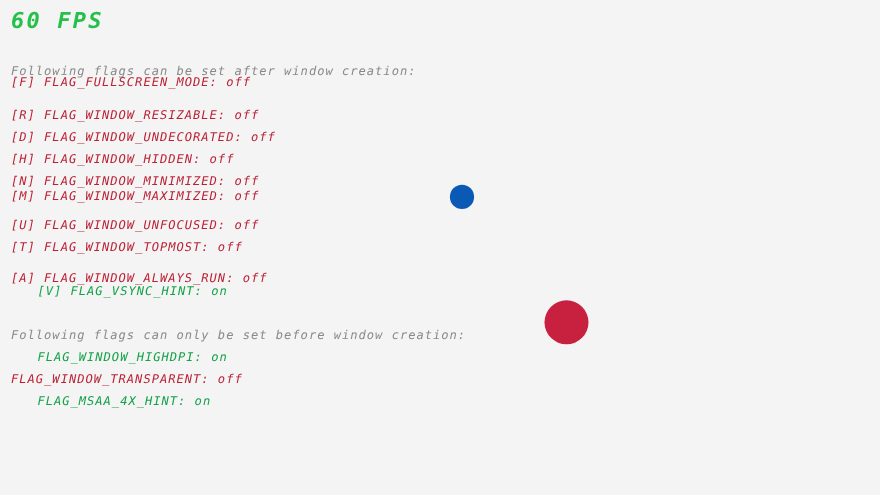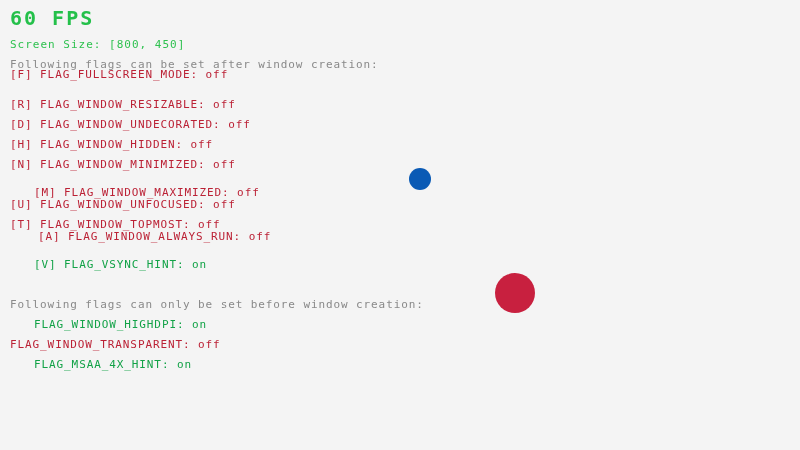--- a/index.html
+++ b/index.html
@@ -14,20 +14,21 @@
     background: #f4f4f4;
     font-family: "DejaVu Sans Mono", "Liberation Mono", monospace;
     -webkit-font-smoothing: none;
   }
 
   #stage {
     position: relative;
     width: 644px;
     height: 450px;
     background: #f4f4f4;
+    font-style: italic;
   }
 
   
   .txt {
     position: absolute;
     white-space: pre;
     letter-spacing: 0.5px;
     font-family: "DejaVu Sans Mono", "Liberation Mono", monospace;
   }
 
@@ -89,34 +90,33 @@
     background: #c8203f;
   }
 </style>
 </head>
 <body style="background: rgb(244, 244, 244);">
 
 <div id="stage" style="background: rgb(244, 244, 244);">
 
   <div class="txt" id="fps-counter" style="color: rgb(36, 192, 74);">60 FPS</div>
 
-  <div class="txt" id="screen-size" style="color: rgb(46, 193, 79);">Screen Size: [800, 450]</div>
 
   <div class="txt section-heading" style="top:58px;">Following flags can be set after window creation:</div>
 
   <div id="runtime-flag-list">
       <div class="txt flag-line off" style="top: 68px;">[F] FLAG_FULLSCREEN_MODE: off</div>
       <div class="txt flag-line off" style="top: 98px;">[R] FLAG_WINDOW_RESIZABLE: off</div>
       <div class="txt flag-line off" style="top: 118px;">[D] FLAG_WINDOW_UNDECORATED: off</div>
       <div class="txt flag-line off" style="top: 138px;">[H] FLAG_WINDOW_HIDDEN: off</div>
       <div class="txt flag-line off" style="top: 158px;">[N] FLAG_WINDOW_MINIMIZED: off</div>
-      <div class="txt flag-line off" style="top: 186px; margin-left: 24px;">[M] FLAG_WINDOW_MAXIMIZED: off</div>
+      <div class="txt flag-line off" style="top: 172px;">[M] FLAG_WINDOW_MAXIMIZED: off</div>
       <div class="txt flag-line off" style="top: 198px;">[U] FLAG_WINDOW_UNFOCUSED: off</div>
       <div class="txt flag-line off" style="top: 218px;">[T] FLAG_WINDOW_TOPMOST: off</div>
-      <div class="txt flag-line off" style="top: 230px; margin-left: 28px;">[A] FLAG_WINDOW_ALWAYS_RUN: off</div>
+      <div class="txt flag-line off" style="top: 246px;">[A] FLAG_WINDOW_ALWAYS_RUN: off</div>
       <div class="txt flag-line on" style="top: 258px;">[V] FLAG_VSYNC_HINT: on</div>
     </div>
 
   <div class="txt section-heading" style="top:298px;text-align:right;">Following flags can only be set before window creation:</div>
 
   <div id="creation-flag-list">
       <div class="txt flag-line on" style="top: 318px;">FLAG_WINDOW_HIGHDPI: on</div>
       <div class="txt flag-line off" style="top: 338px;">FLAG_WINDOW_TRANSPARENT: off</div>
       <div class="txt flag-line on" style="top: 358px;">FLAG_MSAA_4X_HINT: on</div>
     </div>

